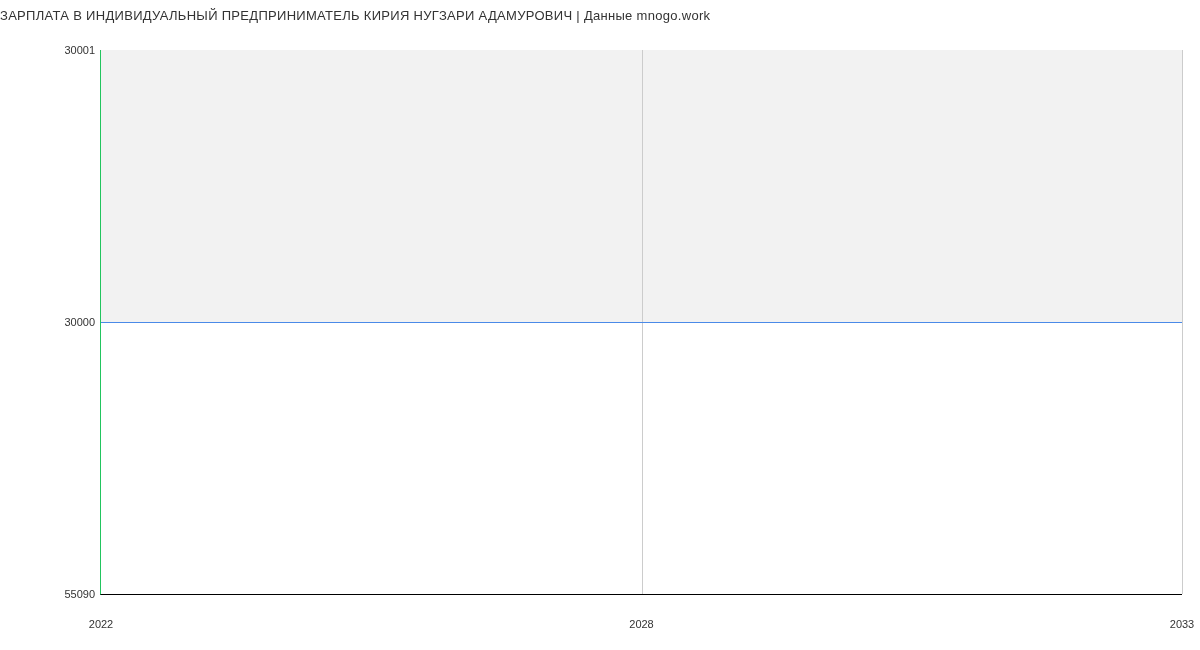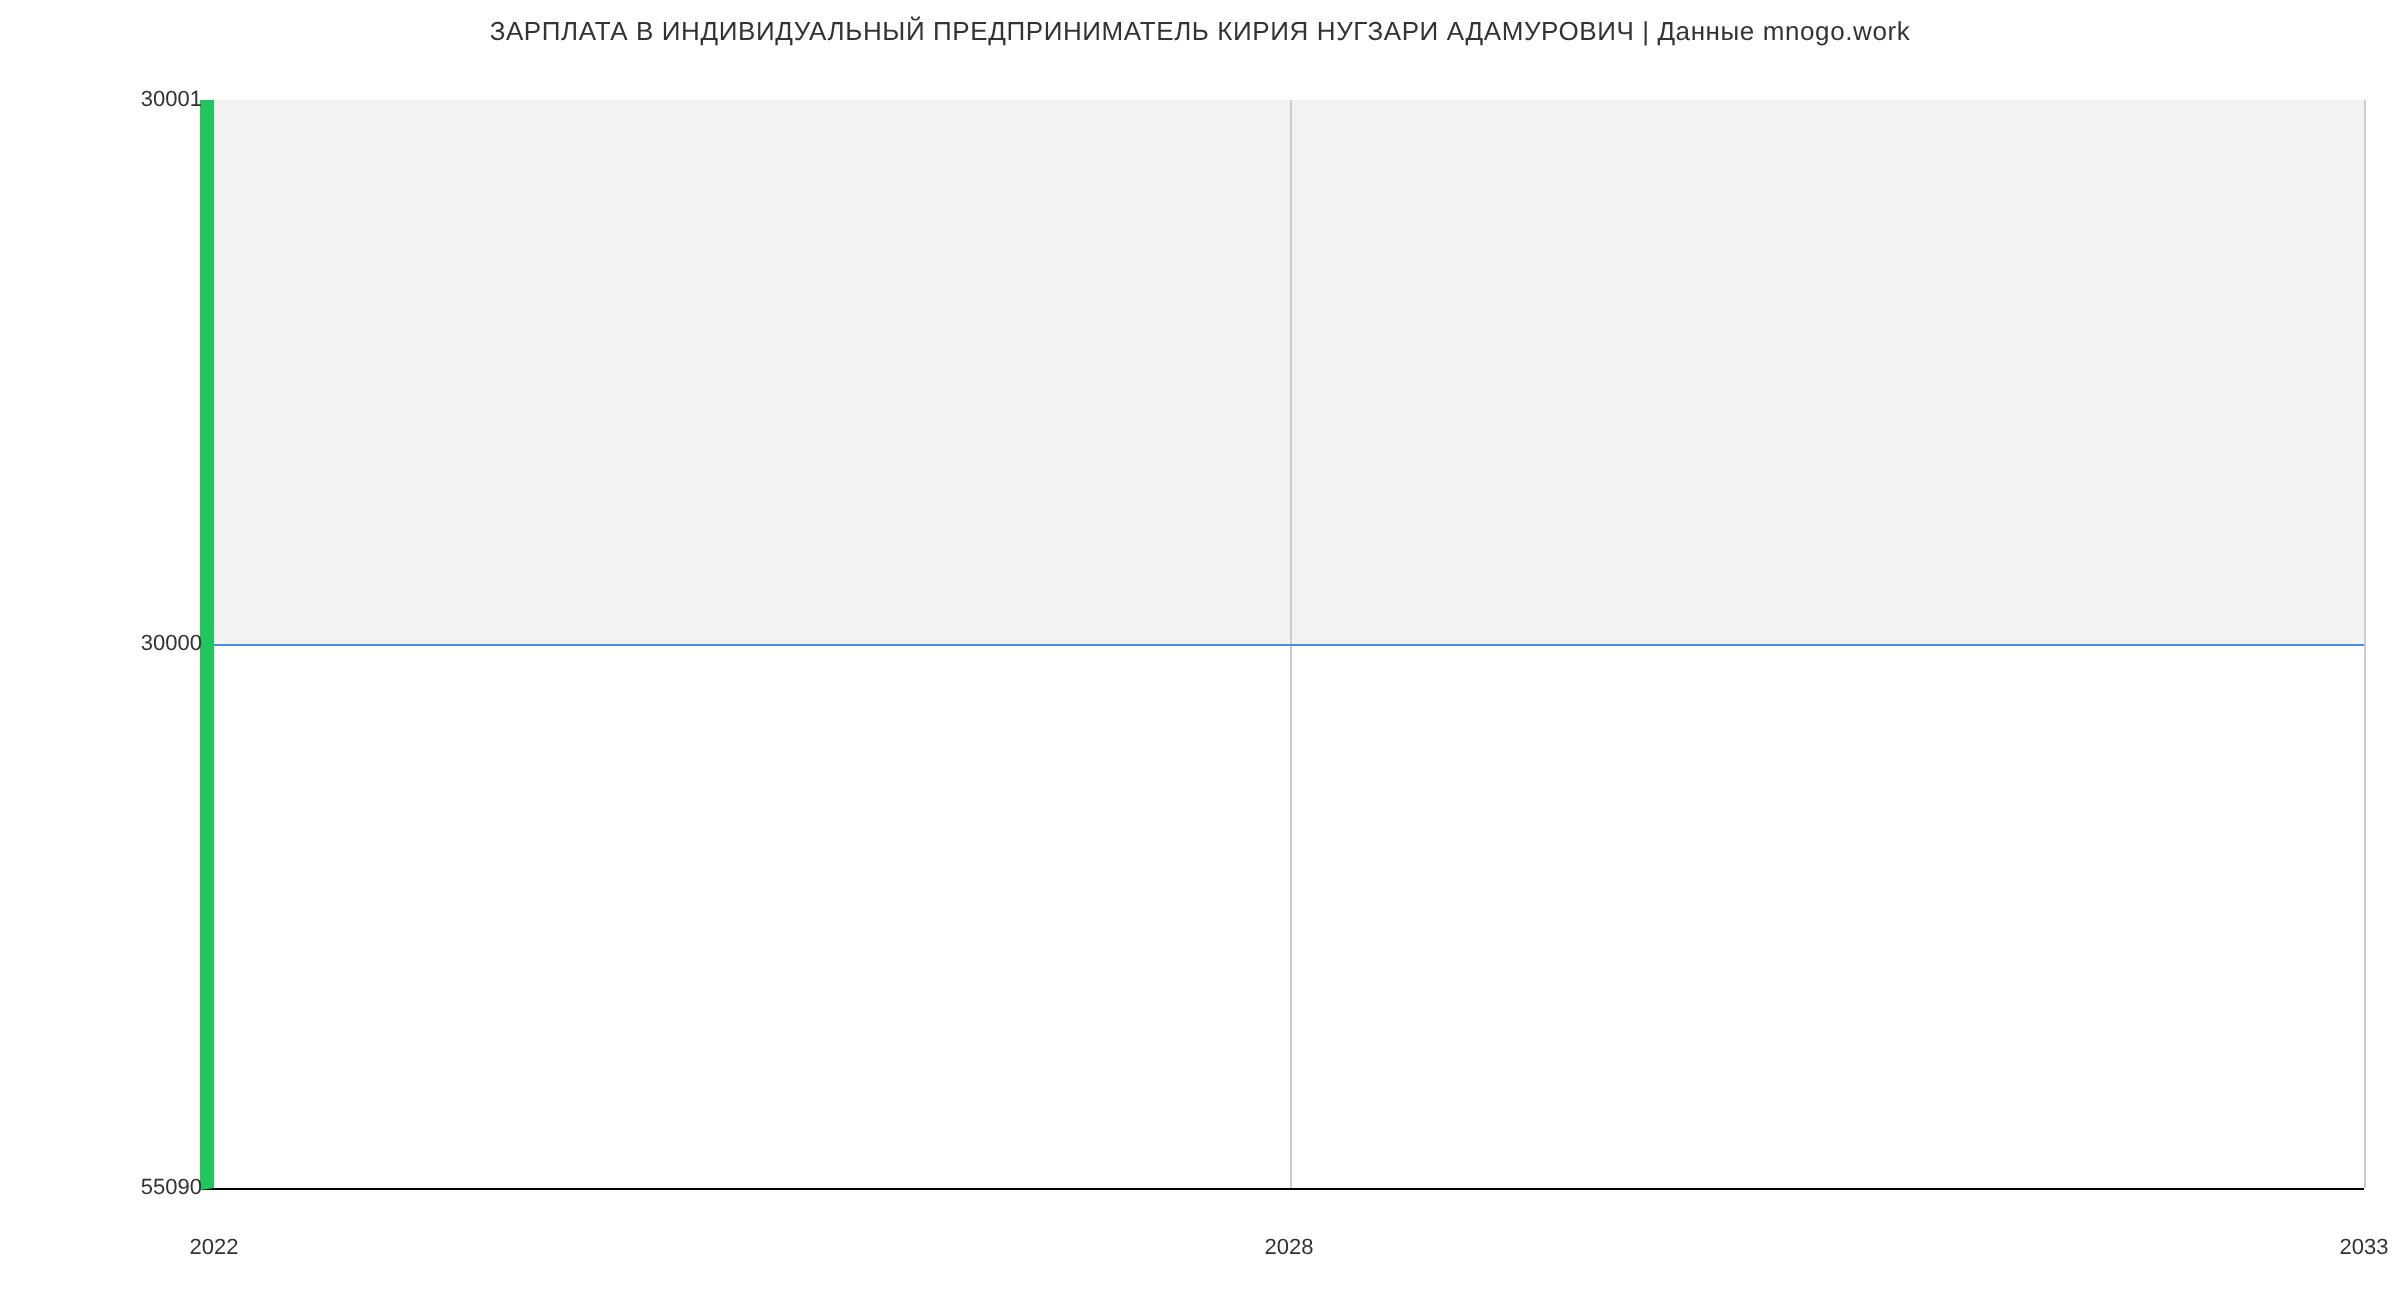--- a/index.html
+++ b/index.html
@@ -4,40 +4,39 @@
   <style>
     * { margin: 0; padding: 0; box-sizing: border-box; }
     body {
       font-family: Arial, Helvetica, sans-serif;
       background: #ffffff;
       width: 1200px;
       height: 650px;
       position: relative;
     }
     .chart-title {
-      text-align: center;
       font-size: 13px;
       color: #333;
       padding-top: 8px;
       letter-spacing: 0.3px;
     }
     .chart-container {
       position: absolute;
       left: 100px;
       top: 50px;
       width: 1082px;
       height: 545px;
     }
     .plot-area {
       position: absolute;
       left: 0;
       top: 0;
       width: 100%;
       height: 100%;
-      border-left: 7px solid #22c55e;
+      border-left: 1px solid #22c55e;
       border-bottom: 1px solid #000;
     }
     .fill-area {
       position: absolute;
       left: 0;
       top: 0;
       width: 100%;
       height: 50%;
       background: #f2f2f2;
     }

